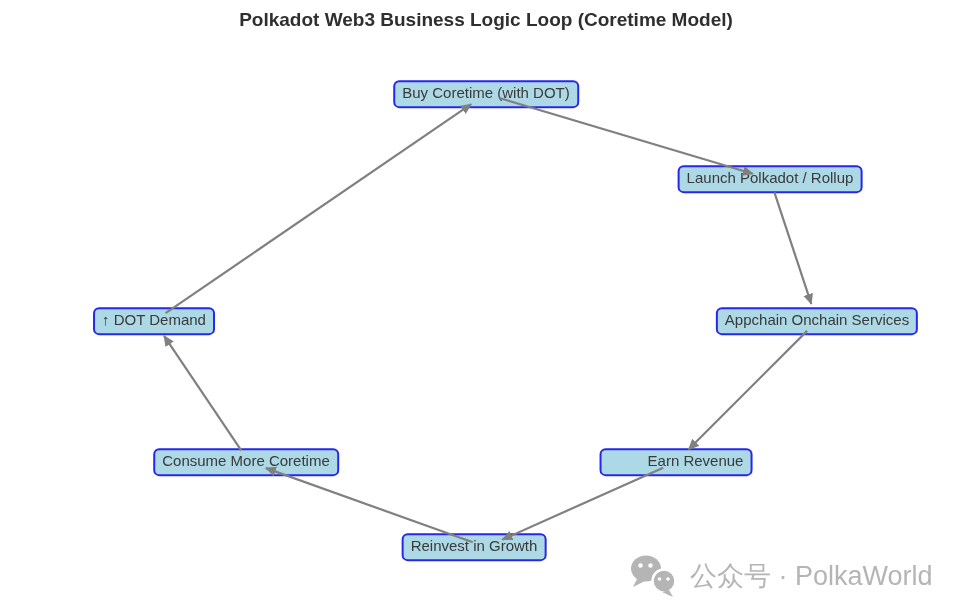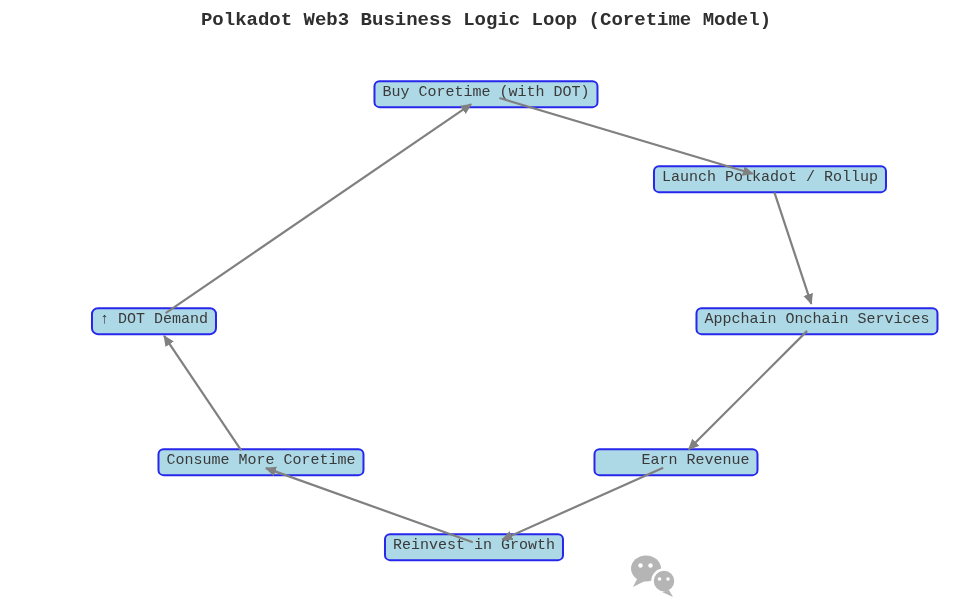--- a/index.html
+++ b/index.html
@@ -1,21 +1,21 @@
 <!DOCTYPE html>
 <html><head>
 <meta charset="utf-8">
 <style>
   html, body { margin: 0; padding: 0; background: #ffffff; }
   .canvas {
     position: relative;
     width: 972px;
     height: 616px;
     background: var(--bg, #ffffff);
-    font-family: Liberation Mono, monospace;
+    font-family: Liberation Sans, sans-serif;
     overflow: hidden;
   }
   .diagram-title {
     position: absolute;
     top: 9px;
     left: 0;
     width: 100%;
     text-align: center;
     font-weight: bold;
     font-size: 19px;
@@ -63,22 +63,22 @@
 <div class="canvas" style="--bg: #ffffff; --title-color: #2f2f2f; --node-fill: #add8e6; --node-border: #2727ec; --node-text: #3a3a3a; --wm-color: #b5b5b5;">
 
   <div class="diagram-title">Polkadot Web3 Business Logic Loop (Coretime Model)</div>
 
   <div id="nodes-layer">
       <div class="node" style="left: 486px; top: 94px;">Buy Coretime (with DOT)</div>
       <div class="node" style="left: 770px; top: 179px;">Launch Polkadot / Rollup</div>
       <div class="node" style="left: 817px; top: 321px;">Appchain Onchain Services</div>
       <div class="node" style="left: 676px; top: 462px; padding-left: 46px;">Earn Revenue</div>
       <div class="node" style="left: 474px; top: 547px;">Reinvest in Growth</div>
-      <div class="node" style="left: 261px; top: 462px;">Consume More Coretime</div>
-      <div class="node" style="left: 154px; top: 321px; border-radius: 7px;">↑ DOT Demand</div>
+      <div class="node" style="left: 246px; top: 462px;">Consume More Coretime</div>
+      <div class="node" style="left: 154px; top: 321px;">↑ DOT Demand</div>
     </div>
 
   <svg class="edges" id="edges-svg" viewBox="0 0 972 616" xmlns="http://www.w3.org/2000/svg">
     <defs>
       <marker id="arrowhead" markerUnits="userSpaceOnUse" markerWidth="14" markerHeight="12" refX="10" refY="5" orient="auto">
         <path id="arrowhead-path" d="M0,0 L11,5 L0,10 z" fill="#808080"></path>
       </marker>
     </defs>
     <g id="edge-lines">
         <line x1="499.4" y1="98.0" x2="752.8" y2="173.8" stroke="#808080" stroke-width="2.2" marker-end="url(#arrowhead)"></line>
@@ -99,15 +99,16 @@
         <circle cx="36" cy="28" r="11.5" stroke="#ffffff" stroke-width="2.5"></circle>
         <polygon points="41,37 45,44 34,39"></polygon>
       </g>
       <g fill="#ffffff">
         <circle cx="12.5" cy="12.5" r="2.2"></circle>
         <circle cx="22.5" cy="12.5" r="2.2"></circle>
         <circle cx="31.5" cy="26" r="1.8"></circle>
         <circle cx="40" cy="26" r="1.8"></circle>
       </g>
     </svg>
+    <span>公众号 · PolkaWorld</span>
   </div>
 
 </div>
 
 </body></html>

